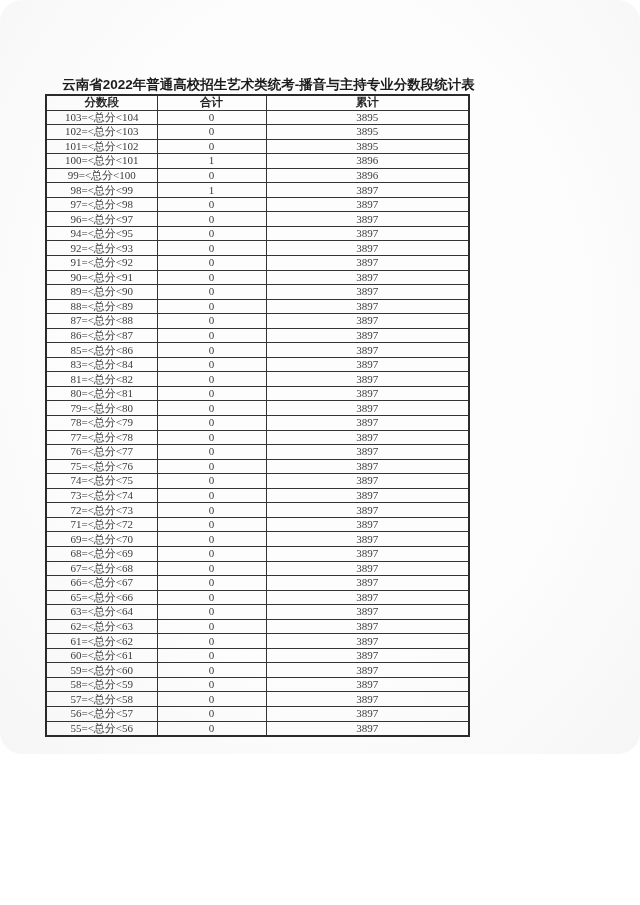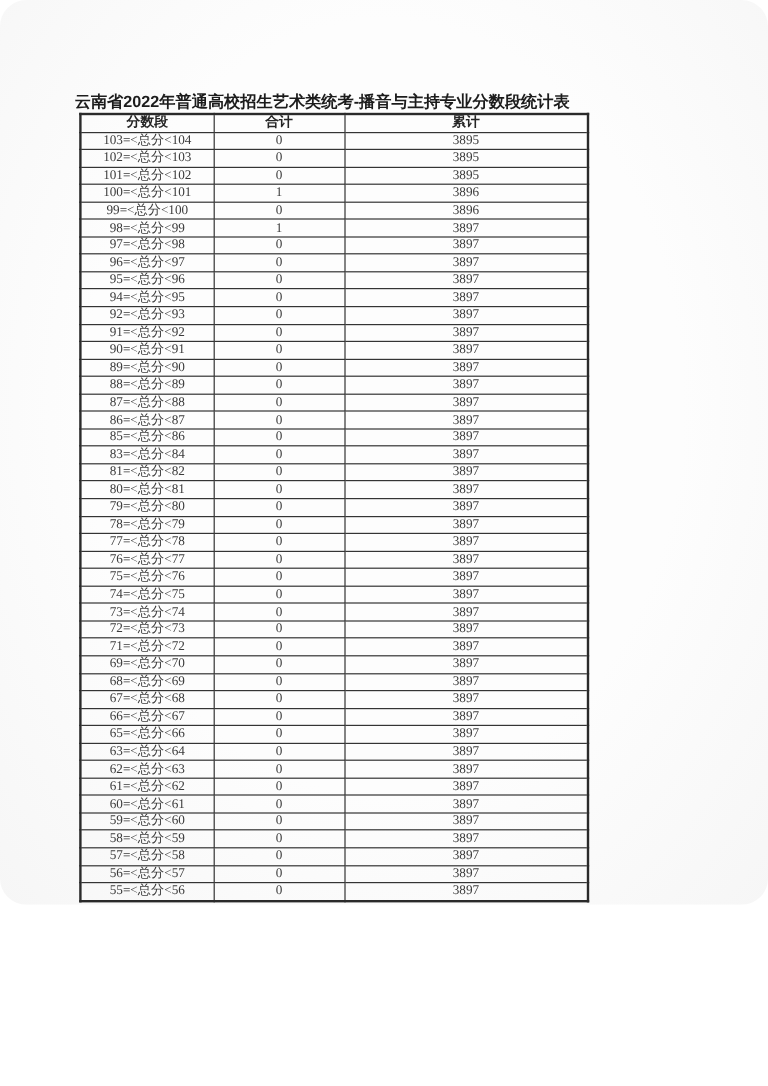--- a/index.html
+++ b/index.html
@@ -24,21 +24,21 @@
     text-align: center;
     font-family: "Liberation Sans", sans-serif;
     font-weight: bold;
     font-size: 13.5px;
     letter-spacing: 0px;
     color: #1c1c1c;
     white-space: nowrap;
   }
   table.stats {
     position: absolute;
-    left: 66px;
+    left: 45px;
     top: 94px;
     width: 423px;
     border-collapse: collapse;
     table-layout: fixed;
     border: 2px solid #2a2a2a;
     color: #3b3b3b;
   }
   .stats col.c1 { width: 111px; }
   .stats col.c2 { width: 109px; }
   .stats col.c3 { width: 203px; }
@@ -129,25 +129,20 @@
           <td>97=&lt;总分&lt;98</td>
           <td>0</td>
           <td>3897</td>
         </tr>
         <tr>
           <td>96=&lt;总分&lt;97</td>
           <td>0</td>
           <td>3897</td>
         </tr>
         <tr>
-          <td>95=&lt;总分&lt;96</td>
-          <td>0</td>
-          <td>3897</td>
-        </tr>
-        <tr>
           <td>94=&lt;总分&lt;95</td>
           <td>0</td>
           <td>3897</td>
         </tr>
         <tr>
           <td>92=&lt;总分&lt;93</td>
           <td>0</td>
           <td>3897</td>
         </tr>
         <tr>

